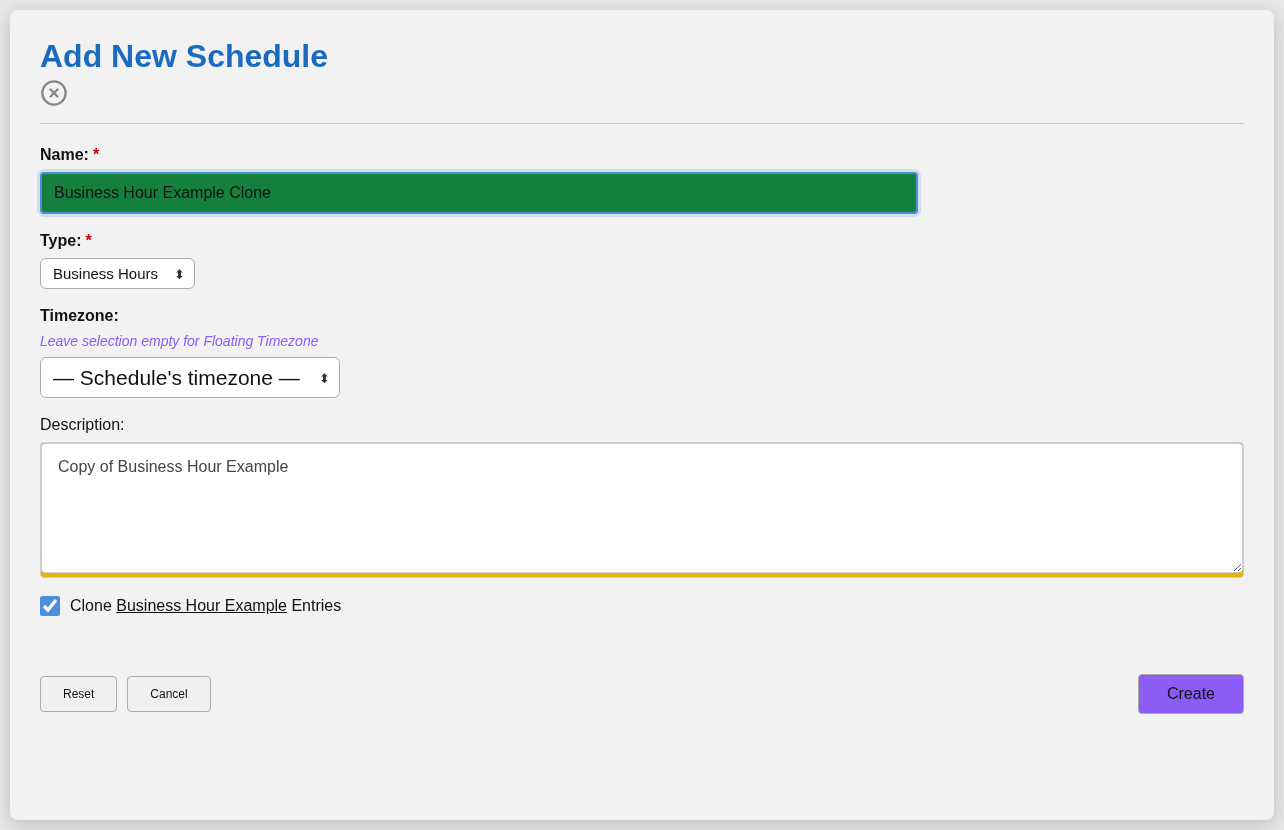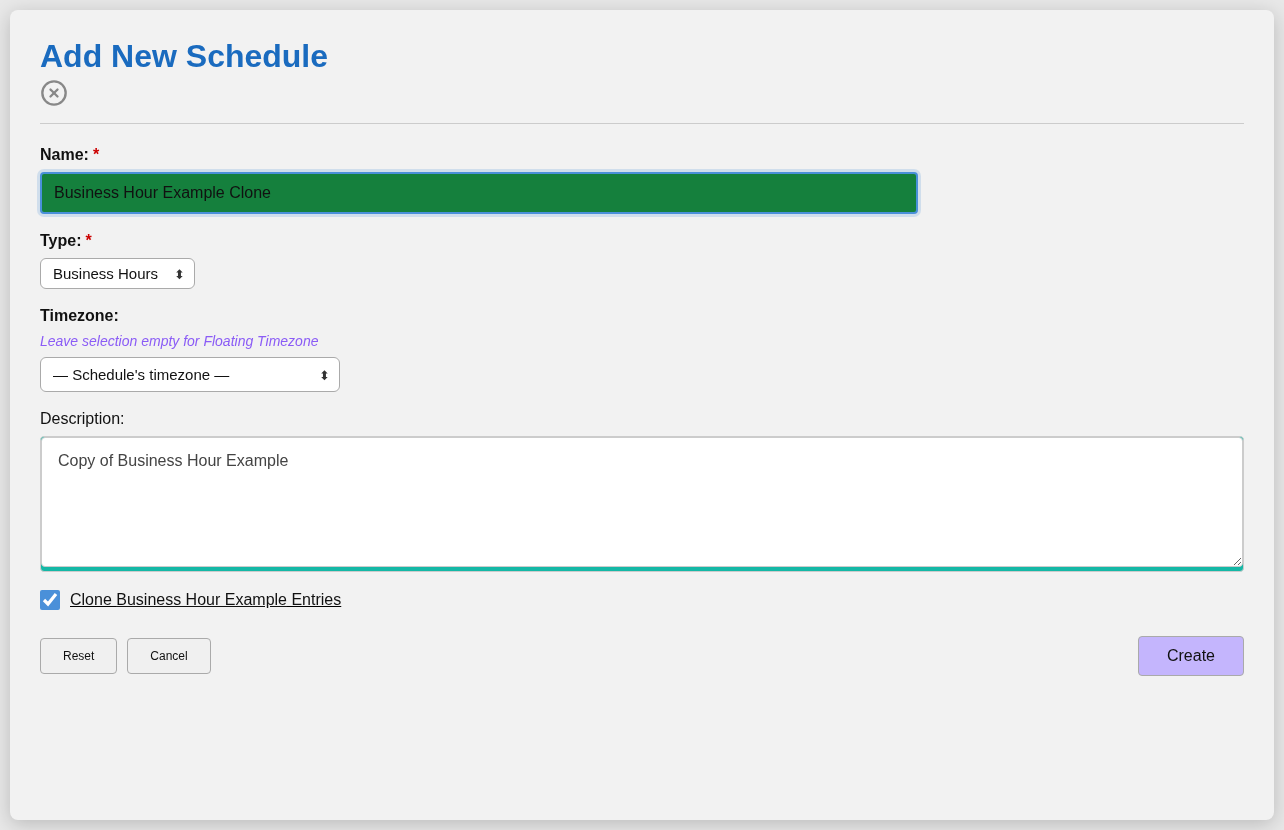--- a/index.html
+++ b/index.html
@@ -130,21 +130,21 @@
       margin-bottom: 8px;
     }
 
     .timezone-select {
       appearance: none;
       -webkit-appearance: none;
       background: #fff;
       border: 1px solid #aaa;
       border-radius: 6px;
       padding: 8px 36px 8px 12px;
-      font-size: 15px;
+      font-size: 21px;
       color: #111;
       cursor: pointer;
       min-width: 300px;
     }
 
     .description-textarea {
       width: 100%;
       min-height: 130px;
       padding: 14px 16px;
       font-size: 16px;
@@ -152,32 +152,31 @@
       border-radius: 4px;
       background: #fff;
       resize: vertical;
       color: #444;
       font-family: inherit;
     }
 
     .description-box-wrapper {
       border: 1px solid #ccc;
       border-radius: 4px;
-      background: #14b8a6;
+      background: #eab308;
       padding: 0;
       overflow: hidden;
     }
 
     .clone-row {
       display: flex;
       align-items: center;
       gap: 10px;
       margin-top: 10px;
-      margin-bottom: 16px;
-      text-decoration: underline;
+      margin-bottom: 48px;
     }
 
     .clone-checkbox {
       width: 20px;
       height: 20px;
       accent-color: #4a90d9;
       cursor: pointer;
     }
 
     .clone-label {
@@ -213,21 +212,21 @@
       color: #111;
       cursor: pointer;
       font-family: inherit;
     }
 
     .btn-create {
       padding: 10px 28px;
       font-size: 16px;
       border: 1px solid #aaa;
       border-radius: 4px;
-      background: #c4b5fd;
+      background: #8b5cf6;
       color: #111;
       cursor: pointer;
       font-family: inherit;
     }
   </style>
 </head>
 <body>
 
 <div class="dialog">
 

